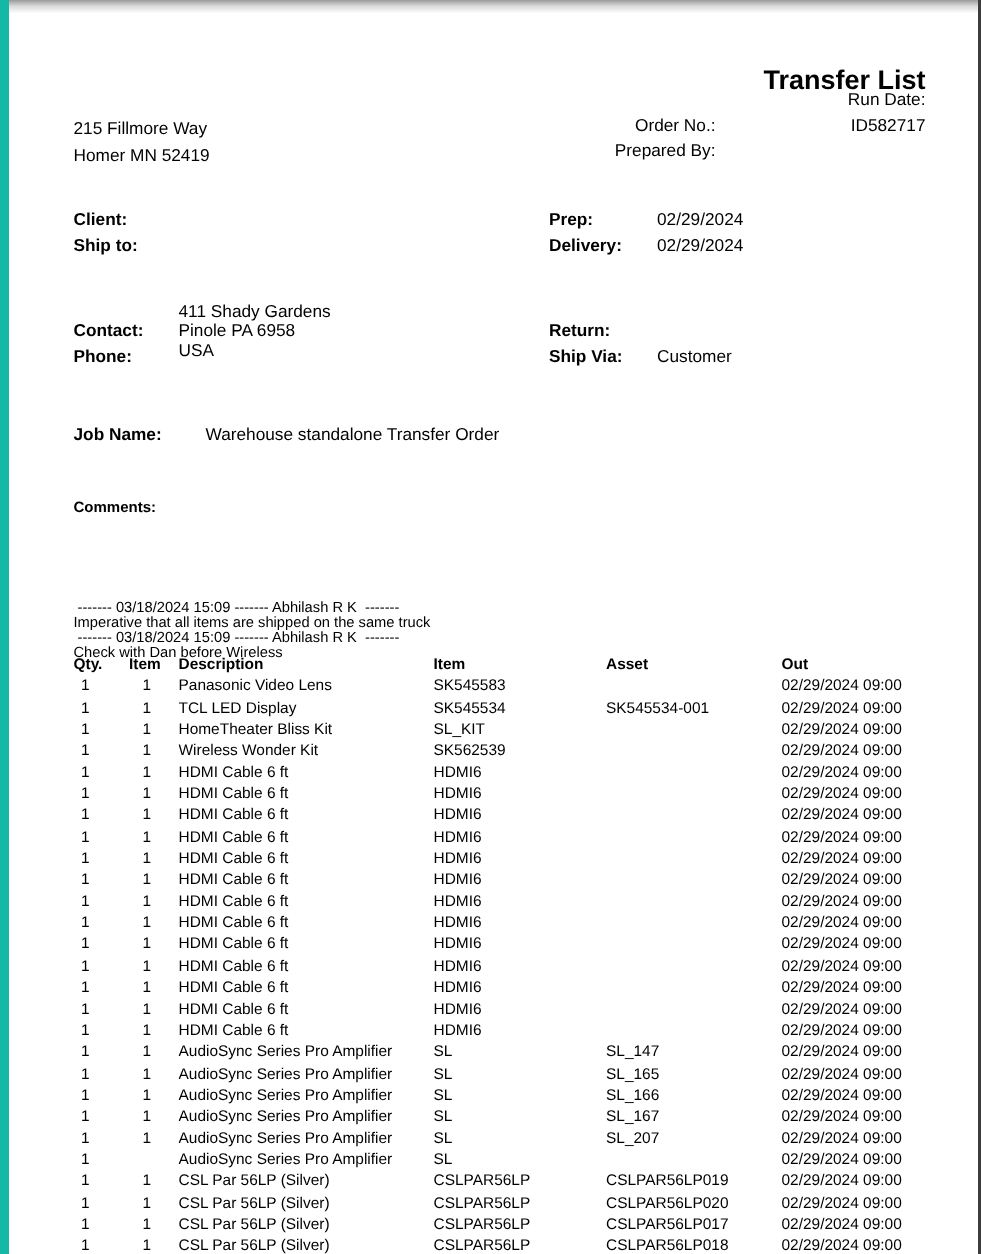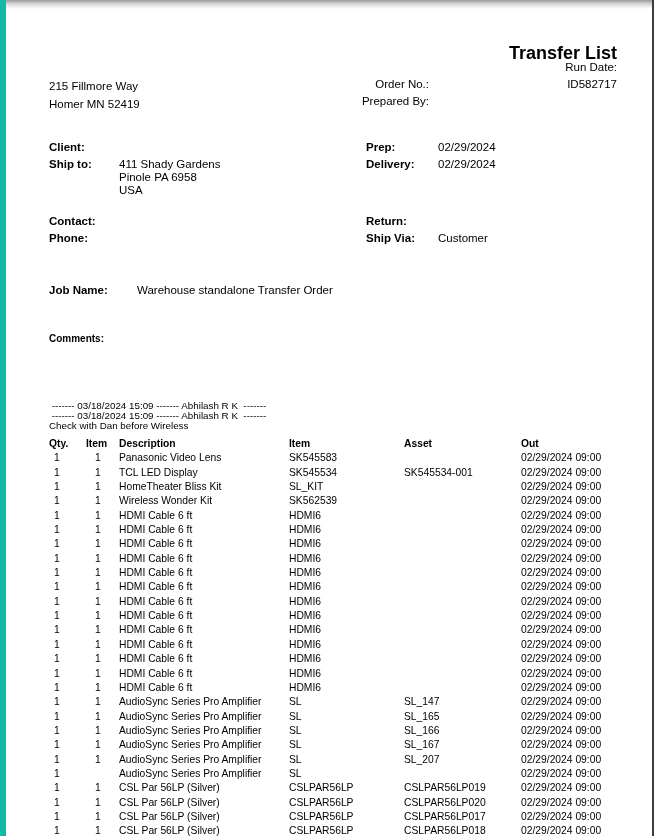--- a/index.html
+++ b/index.html
@@ -23,30 +23,30 @@
   }
 
   .abs { position: absolute; }
 
   .doc-title {
     right: 35px; top: 43px;
     font-size: 18px; font-weight: bold;
     text-align: right;
   }
   .meta-block { right: 35px; top: 61px; width: 280px; }
-  .meta-row { display: flex; height: 17px; gap: 48px; }
+  .meta-row { display: flex; height: 17px; }
   .meta-label { flex: 1; text-align: right; font-size: 11.5px; }
   .meta-value { width: 140px; text-align: right; font-size: 11.5px; }
 
   .addr { left: 43px; top: 78px; font-size: 11.5px; line-height: 17.5px; }
 
   .lbl { font-size: 11.5px; font-weight: bold; }
   .val { font-size: 11.5px; }
 
-  .ship-to-lines { line-height: 13px; }
+  .ship-to-lines { line-height: 13px; margin-top: 44px; }
 
   .job-value { left: 131px; top: 284px; font-size: 11.5px; }
 
   .comments-label { left: 43px; top: 333px; font-size: 10px; font-weight: bold; }
   .comments-lines { left: 43px; top: 370px; font-size: 9.8px; line-height: 10.2px; white-space: pre; }
 
   .items { left: 43px; top: 437px; }
   table { border-collapse: collapse; table-layout: fixed; }
   col.c1 { width: 37px; }
   col.c2 { width: 33px; }
@@ -122,21 +122,21 @@
 
   <div class="abs lbl" style="left:360px; top:232px;">Ship Via:</div>
   <div class="abs val" style="left:432px; top:232px;">Customer</div>
 
   <div class="abs lbl" style="left:43px; top:284px;">Job Name:</div>
   <div class="abs job-value">Warehouse standalone Transfer Order</div>
 
   <div class="abs comments-label">Comments:</div>
   <div class="abs comments-lines">
     
-  <div> ------- 03/18/2024 15:09 ------- Abhilash R K  -------</div><div> ------- 03/18/2024 15:09 ------- Abhilash R K  -------</div><div>Check with Dan before Wireless</div></div>
+  <div> ------- 03/18/2024 15:09 ------- Abhilash R K  -------</div><div>Imperative that all items are shipped on the same truck</div><div> ------- 03/18/2024 15:09 ------- Abhilash R K  -------</div><div>Check with Dan before Wireless</div></div>
 
   <div class="abs items">
     <table>
       <colgroup>
         <col class="c1">
           <col class="c2">
           <col class="c3">
           <col class="c4">
           <col class="c5">
           <col class="c6">

